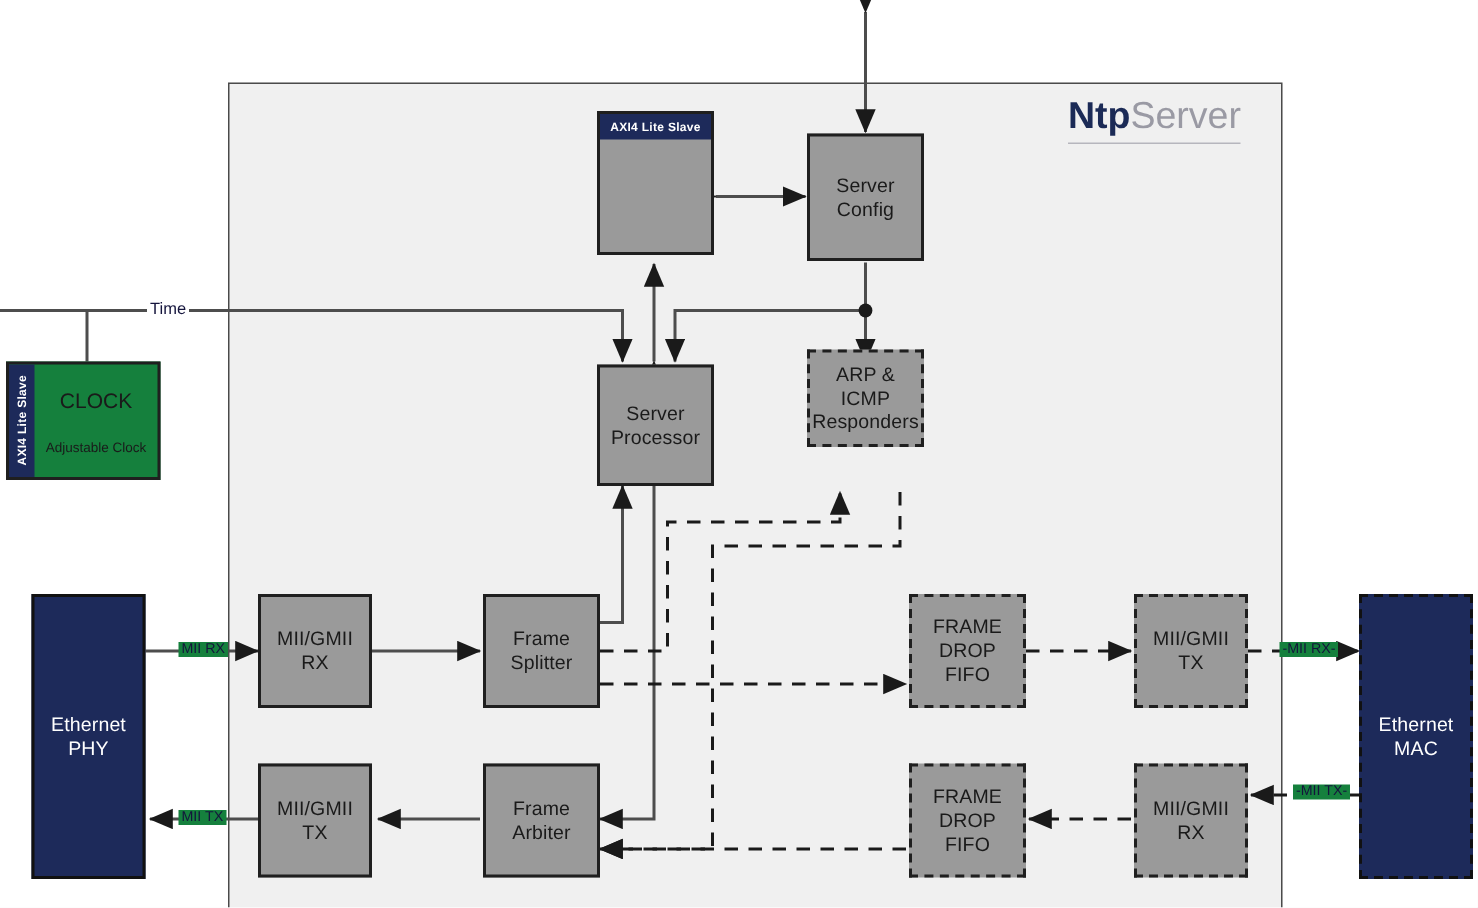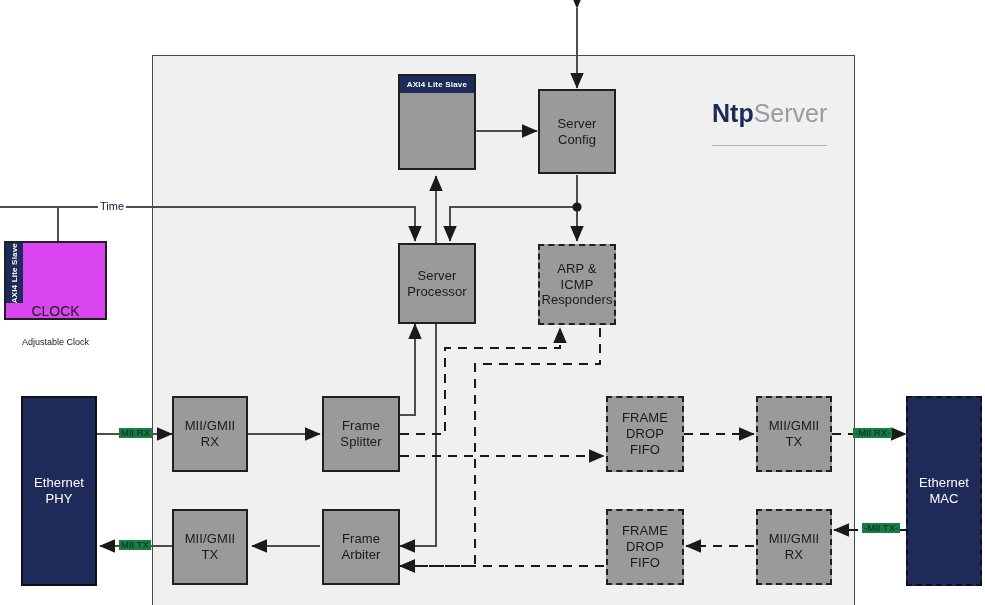--- a/index.html
+++ b/index.html
@@ -95,23 +95,23 @@
     line-height: 1.22;
     color: #1a1a1a;
     white-space: pre-line;
     text-align: center;
   }
 
   .axi-left {
     position: absolute;
     box-sizing: border-box;
     border: 2px solid #1f1f1f;
-    background: #d946ef;
-    display: flex;
-    flex-direction: column;
+    background: #15803d;
+    display: flex;
+    flex-direction: row;
   }
   .axi-left .axi-side {
     background: #1d2a5a;
     color: #ffffff;
     font-size: 8px;
     font-weight: bold;
     width: 17px;
     flex: none;
     display: flex;
     align-items: center;
@@ -132,23 +132,22 @@
     text-align: center;
   }
   .axi-left .axi-body .ttl { font-size: 14px; color: #1a1a1a; }
   .axi-left .axi-body .sub { font-size: 9px; color: #1a1a1a; margin-top: 18px; }
 
   
   .logo {
     position: absolute;
     font-size: 25px;
     white-space: nowrap;
-    padding-bottom: 17px;
+    padding-bottom: 3px;
     border-bottom: 1px solid #b6b6bd;
-    margin-top: 36px;
   }
   .logo .a { font-weight: bold; color: #1b2a56; }
   .logo .b { color: #9a9aa4; }
 
   
   .wlabel {
     position: absolute;
     font-size: 9.5px;
     color: #14143c;
     background: #15803d;
@@ -249,21 +248,21 @@
       <span class="ttl">CLOCK</span>
       <span class="sub">Adjustable Clock</span>
     </div>
   </div>
 
   <div class="blk" style="left:398px; top:243px; width:78px; height:81px;">
     <span class="ttl">Server
 Processor</span>
   </div>
 
-  <div class="blk dashed" style="left:538px; top:244px; width:78px; height:81px;">
+  <div class="blk dashed" style="left:538px; top:233px; width:78px; height:65px;">
     <span class="ttl">ARP &amp;
 ICMP
 Responders</span>
   </div>
 
   <div class="blk" style="left:172px; top:396px; width:76px; height:76px;">
     <span class="ttl">MII/GMII
 RX</span>
   </div>
 

